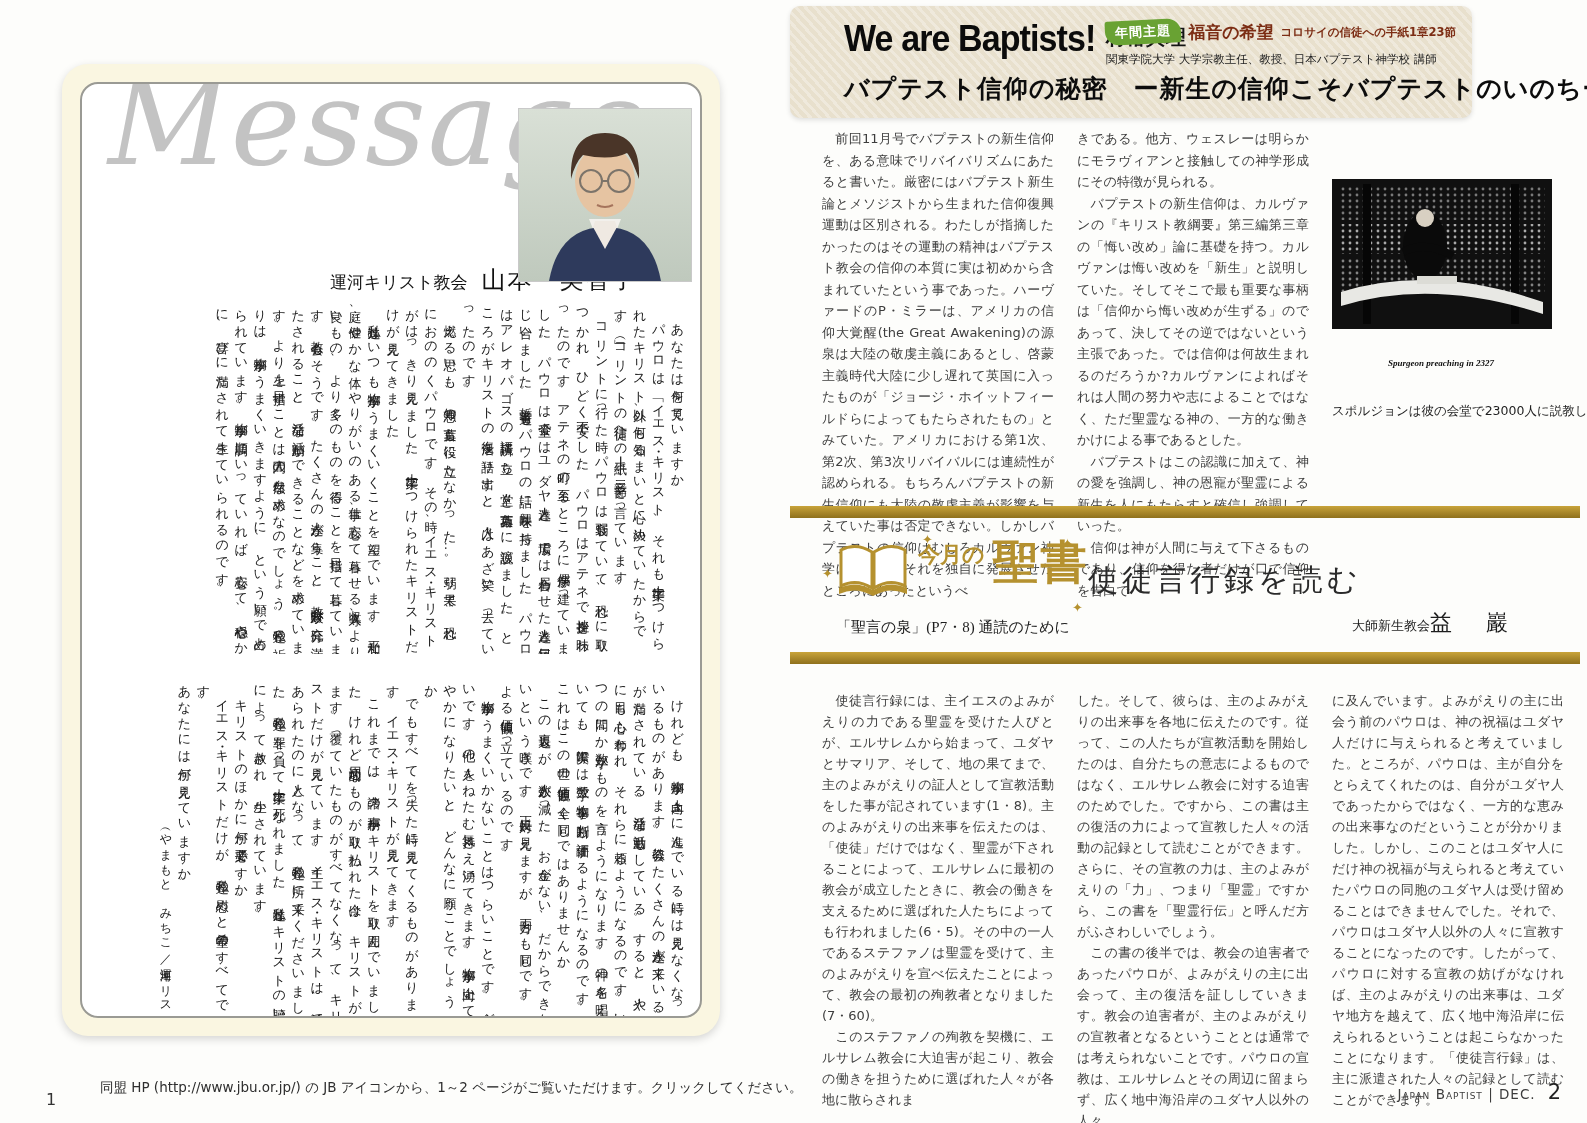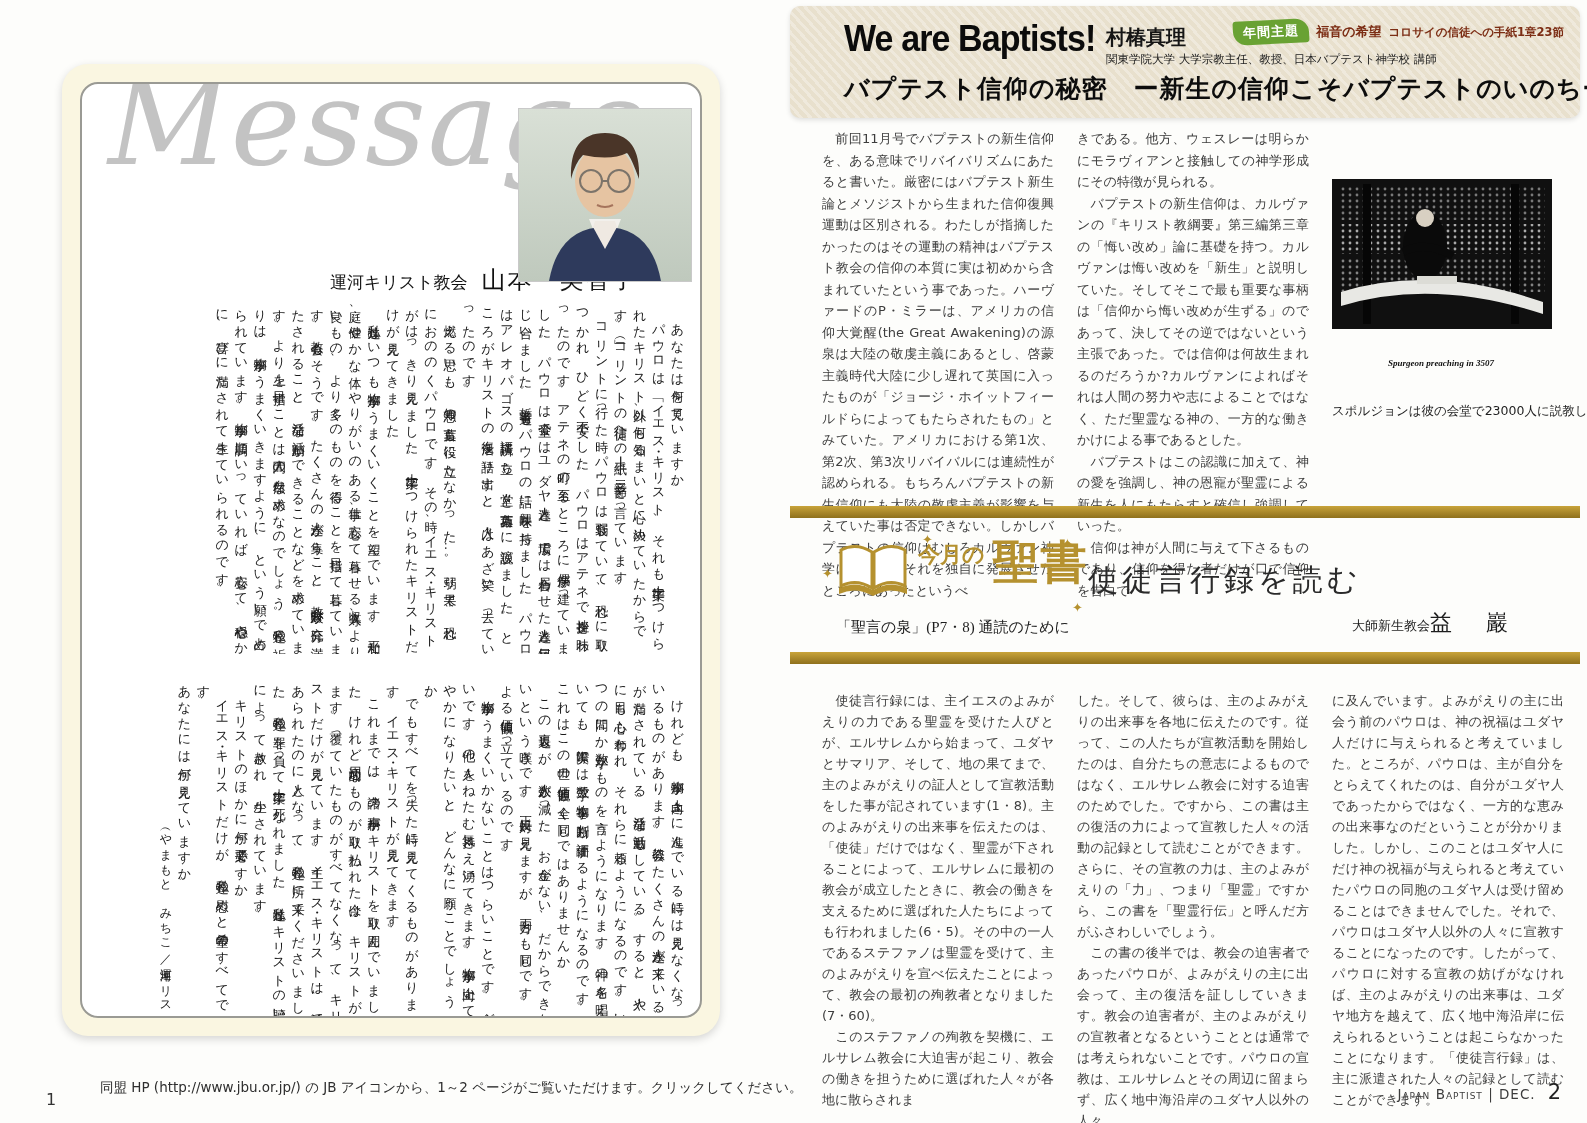--- a/index.html
+++ b/index.html
@@ -23,35 +23,35 @@
           text-orientation:mixed;overflow:hidden;font-family:"Liberation Serif",serif;
           font-size:13px;line-height:1.46;letter-spacing:1.5px;color:#1b1b1b;}
   .vblock p{margin:0;}
   .vblock1{top:216px;}
   .vblock2{top:592px;}
   .signature{text-align:end;font-size:12px;}
   .lp-footnote{position:absolute;left:100px;top:1079px;font-size:13.5px;color:#2e2e2e;}
   .lp-footnote .url{color:#2e2e2e;text-decoration:none;}
   .lp-pagenum{position:absolute;left:46px;top:1090px;font-size:16px;color:#333;}
   
-  .rp-header{position:absolute;left:790px;top:6px;width:790px;height:112px;border-radius:10px;
+  .rp-header{position:absolute;left:790px;top:6px;width:682px;height:112px;border-radius:10px;
              background:#e8e0cd;
              background-image:repeating-linear-gradient(48deg,rgba(255,255,255,.30) 0 3px,rgba(0,0,0,0) 3px 7px);
              box-shadow:0 2px 5px rgba(0,0,0,.12);}
   .wab-title{position:absolute;left:54px;top:12px;font-family:"Liberation Sans",sans-serif;font-weight:800;
              font-size:37px;letter-spacing:-1px;color:#0b0b0b;transform:scaleX(.92);transform-origin:left;}
   .wab-author{position:absolute;left:316px;top:18px;font-family:"Liberation Serif",serif;font-weight:700;
               font-size:20px;color:#151515;}
   .wab-affil{position:absolute;left:316px;top:46px;font-size:11.5px;color:#222;}
   .wab-subtitle{position:absolute;left:54px;top:66px;font-family:"Liberation Serif",serif;font-weight:700;
                 font-size:25px;color:#0c0c0c;letter-spacing:1px;white-space:nowrap;}
   .badge-row{position:absolute;right:16px;top:14px;display:flex;align-items:center;gap:7px;white-space:nowrap;}
   .leaf{background:#69a233;color:#fff;font-weight:700;font-size:13px;padding:3px 10px;
         border-radius:3px 14px 3px 14px;transform:rotate(-3deg);letter-spacing:1px;}
-  .theme{font-family:"Liberation Serif",serif;font-weight:700;font-size:13px;color:#7c2d14;}
+  .theme{font-family:"Liberation Serif",serif;font-weight:700;font-size:17px;color:#7c2d14;}
   .verse{font-size:11.5px;color:#7c2d14;font-weight:600;}
   
   .cols{position:absolute;display:flex;gap:23px;}
   .a1{left:822px;top:128px;width:742px;}
   .a2{left:822px;top:690px;width:742px;}
   .col{width:232px;font-size:13px;line-height:21.5px;color:#3d3d3d;white-space:pre-line;
        text-align:justify;}
   .a2 .col{line-height:21px;}
   
   .figure{margin-top:8px;width:218px;}
@@ -169,21 +169,21 @@
           <rect x="6" y="44" width="206" height="30" fill="url(#crowd)" opacity=".8"></rect>
           <rect x="6" y="78" width="206" height="34" fill="url(#crowd)" opacity=".6"></rect>
           <rect x="30" y="4" width="8" height="140" fill="#060606"></rect>
           <rect x="178" y="4" width="8" height="140" fill="#060606"></rect>
           <path d="M8 112 Q100 84 210 122 L210 134 Q100 98 8 126 Z" fill="#e8e8e4"></path>
           <ellipse cx="92" cy="66" rx="22" ry="34" fill="#0a0a0a"></ellipse>
           <circle cx="92" cy="38" r="9" fill="#d8d0c2"></circle>
           <path d="M70 72 Q92 60 120 76" stroke="#0a0a0a" stroke-width="8" fill="none"></path>
           <rect x="84" y="96" width="40" height="8" fill="#dcdcd6"></rect>
         </svg>
-        <div class="cap-en">Spurgeon preaching in 3507</div>
+        <div class="cap-en">Spurgeon preaching in 2327</div>
         <div class="cap-ja">スポルジョンは彼の会堂で23000人に説教した。</div>
       </div>
     </div>
   </div>
 
   <div class="gold gold1"></div>
 
   <div class="logo">
     <svg width="74" height="58" viewBox="0 0 74 58">
       <path d="M5 10 Q20 2 36 12 L36 48 Q20 38 5 46 Z" fill="#fff" stroke="#b5912f" stroke-width="3"></path>

